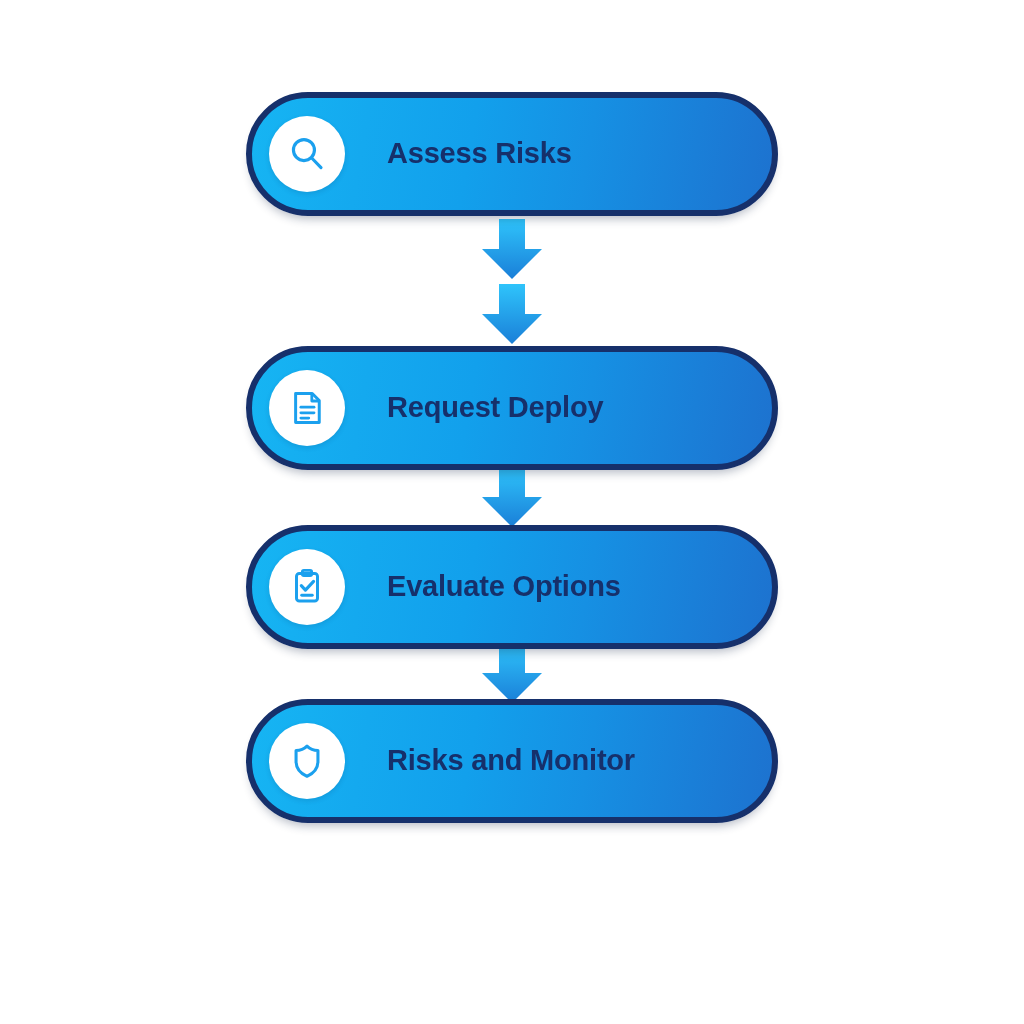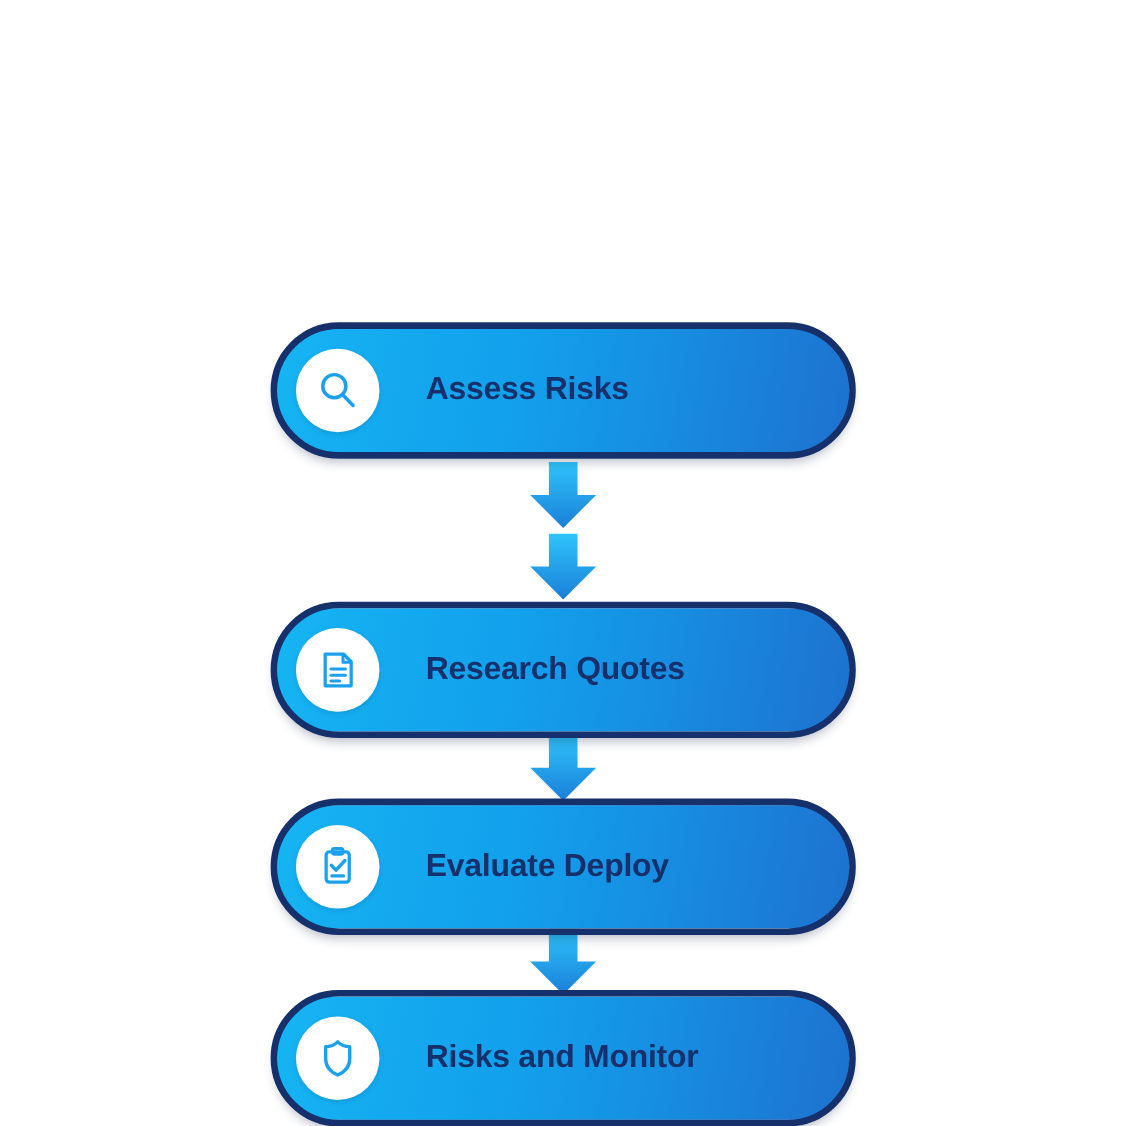--- a/index.html
+++ b/index.html
@@ -25,21 +25,21 @@
 
   .flow {
     position: absolute;
     left: 0;
     top: 0;
     width: 1024px;
     height: 1024px;
     display: flex;
     flex-direction: column;
     align-items: center;
-    justify-content: flex-end;
+    justify-content: flex-start;
     padding-top: 92px;
   }
 
   
   .step {
     position: relative;
     width: 532px;
     height: 124px;
     border-radius: 62px;
     border: 6px solid #16306b;
@@ -150,21 +150,21 @@
     <div class="step">
       <span class="step-icon-wrap">
         <svg viewBox="0 0 48 48" fill="none" xmlns="http://www.w3.org/2000/svg">
           <path d="M11 7.5 H30 L38 15.5 V40.5 H11 Z" stroke="#1ba0ee" stroke-width="3.4" stroke-linejoin="round"></path>
           <path d="M29.5 7.5 V16 H38" stroke="#1ba0ee" stroke-width="3.2" stroke-linejoin="round"></path>
           <line x1="17" y1="23" x2="32" y2="23" stroke="#1ba0ee" stroke-width="3.2" stroke-linecap="round"></line>
           <line x1="17" y1="29.5" x2="32" y2="29.5" stroke="#1ba0ee" stroke-width="3.2" stroke-linecap="round"></line>
           <line x1="17" y1="35.5" x2="26" y2="35.5" stroke="#1ba0ee" stroke-width="3.2" stroke-linecap="round"></line>
         </svg>
       </span>
-      <span class="step-label">Research Quotes</span>
+      <span class="step-label">Request Deploy</span>
     </div>
 
     <div class="connector c-gap-3">
       <svg viewBox="0 0 66 62" preserveAspectRatio="none" xmlns="http://www.w3.org/2000/svg">
         <defs>
           <linearGradient id="ag3" x1="0" y1="0" x2="0" y2="1">
             <stop offset="0%" stop-color="#2fc4fb"></stop>
             <stop offset="100%" stop-color="#1a7fd8"></stop>
           </linearGradient>
         </defs>
@@ -174,21 +174,21 @@
 
     <div class="step">
       <span class="step-icon-wrap">
         <svg viewBox="0 0 48 48" fill="none" xmlns="http://www.w3.org/2000/svg">
           <rect x="12" y="8.5" width="24" height="31.5" rx="3.2" stroke="#1ba0ee" stroke-width="3.4"></rect>
           <rect x="18.5" y="5" width="11" height="6" rx="2" stroke="#1ba0ee" stroke-width="3"></rect>
           <path d="M17.5 22.5 L22.2 27.5 L31.5 17.5" stroke="#1ba0ee" stroke-width="3.6" stroke-linecap="round" stroke-linejoin="round"></path>
           <line x1="18" y1="33.5" x2="30" y2="33.5" stroke="#1ba0ee" stroke-width="3.4" stroke-linecap="round"></line>
         </svg>
       </span>
-      <span class="step-label">Evaluate Deploy</span>
+      <span class="step-label">Evaluate Options</span>
     </div>
 
     <div class="connector c-gap-4">
       <svg viewBox="0 0 66 62" preserveAspectRatio="none" xmlns="http://www.w3.org/2000/svg">
         <defs>
           <linearGradient id="ag4" x1="0" y1="0" x2="0" y2="1">
             <stop offset="0%" stop-color="#2fc4fb"></stop>
             <stop offset="100%" stop-color="#1a7fd8"></stop>
           </linearGradient>
         </defs>

